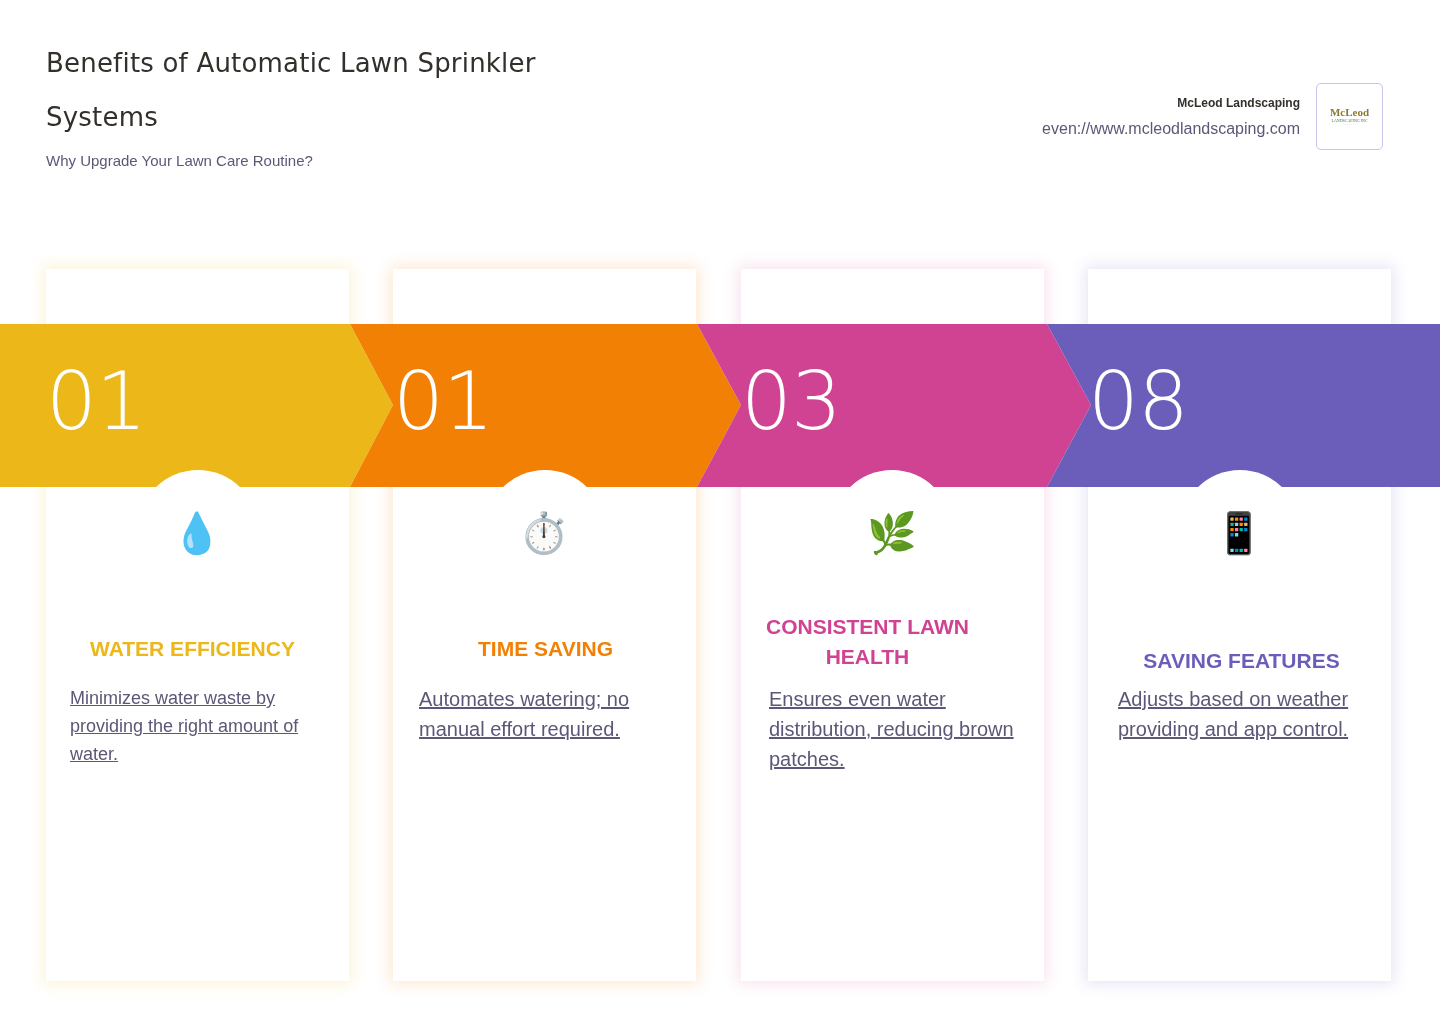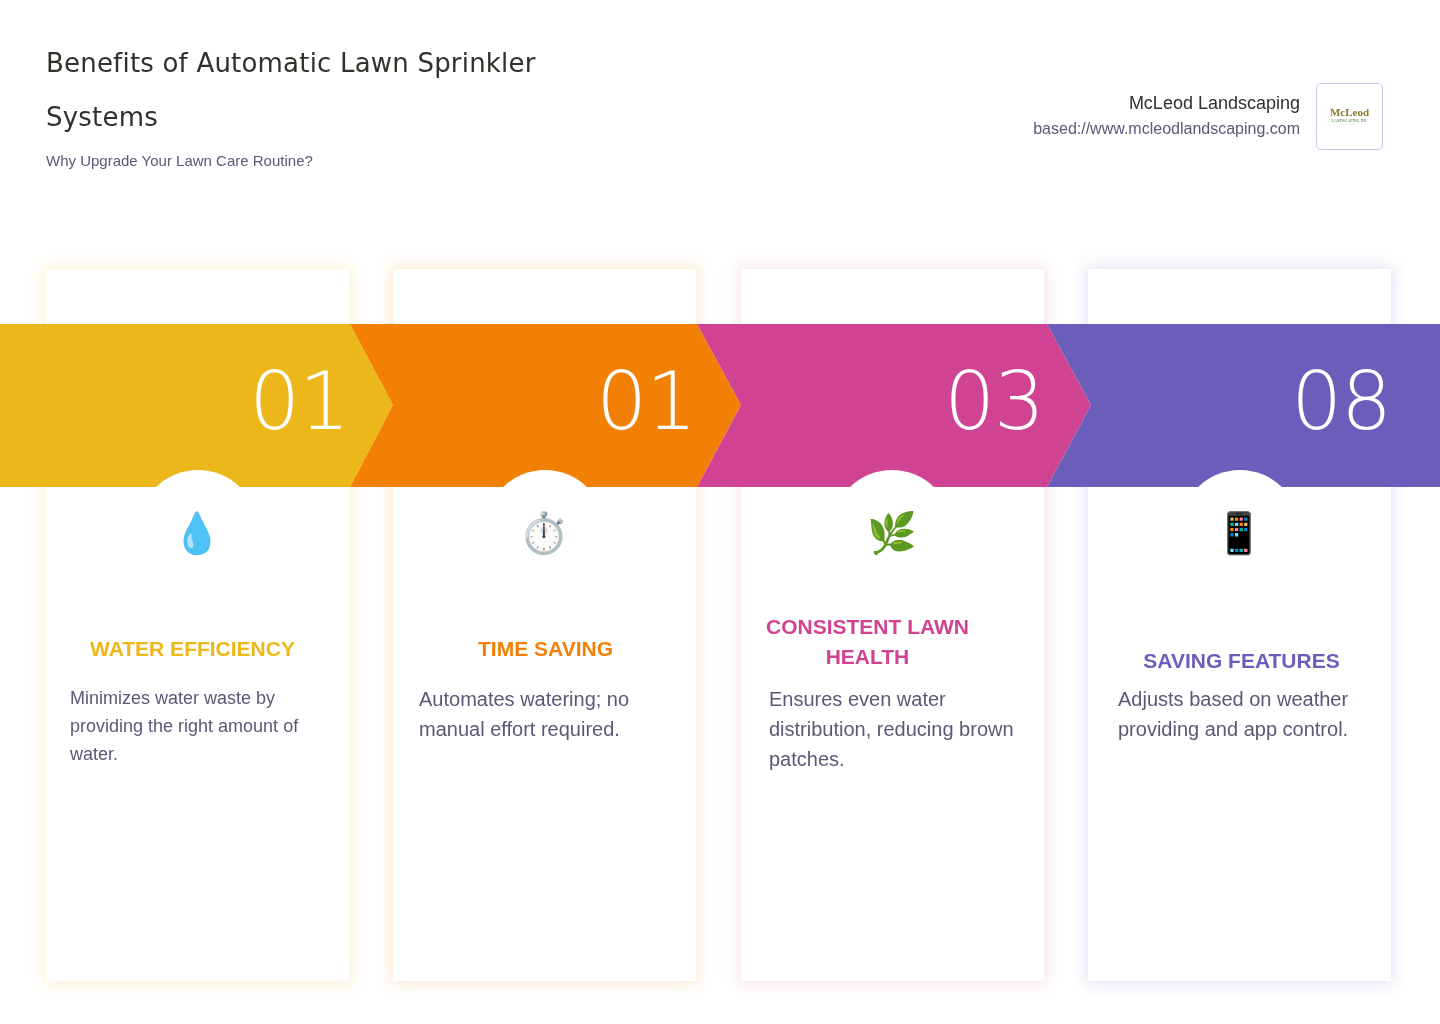--- a/index.html
+++ b/index.html
@@ -9,21 +9,21 @@
     .title {
       position: absolute; left: 46px; top: 36px; width: 560px;
       font-family: "DejaVu Sans", sans-serif; font-size: 26px; line-height: 54px;
       color: #33302b; font-weight: 400; letter-spacing: 0.2px;
     }
     .subtitle {
       position: absolute; left: 46px; top: 152px;
       font-family: "Liberation Sans", sans-serif; font-size: 15px; color: #5b5877;
     }
     .brand { position: absolute; right: 140px; top: 90px; text-align: right; }
-    .brand-name { font-family: "Liberation Sans", sans-serif; font-weight: 400; font-size: 18px; color: #33302b; line-height: 26px; }
+    .brand-name { font-family: "Liberation Sans", sans-serif; font-weight: 700; font-size: 12px; color: #33302b; line-height: 26px; }
     .brand-url { font-family: "Liberation Sans", sans-serif; font-size: 16px; color: #5b5877; line-height: 26px; }
     .logo {
       position: absolute; left: 1316px; top: 83px; width: 67px; height: 67px;
       border: 1px solid #c8c4ea; border-radius: 5px; background: #fff;
       display: flex; flex-direction: column; align-items: center; justify-content: center;
     }
     .logo-main { font-family: "Liberation Serif", serif; font-weight: 700; font-size: 11px; color: #8a7a2c; line-height: 11px; }
     .logo-sub { font-family: "Liberation Serif", serif; font-size: 4px; color: #3d7a2c; line-height: 5px; }
     .logo-tiny { font-size: 3px; color: #999; line-height: 4px; }
 
@@ -32,21 +32,21 @@
     }
     .card-1 { left: 46px;  box-shadow: 0 0 14px 3px rgba(236,186,26,0.18); }
     .card-2 { left: 393px; box-shadow: 0 0 14px 3px rgba(242,130,8,0.18); }
     .card-3 { left: 741px; box-shadow: 0 0 14px 3px rgba(208,66,146,0.15); }
     .card-4 { left: 1088px; box-shadow: 0 0 14px 3px rgba(108,94,186,0.16); }
 
     .band { position: absolute; left: 0; top: 324px; width: 1440px; height: 163px; }
     .band svg { display: block; }
 
     .num {
-      position: absolute; top: 352px; width: 303px; text-align: right;
+      position: absolute; top: 352px; width: 303px; text-align: left;
       font-family: "DejaVu Sans", sans-serif; font-weight: 300; font-size: 80px; line-height: 100px;
       color: #ffffff; letter-spacing: -1px;
     }
     .bump {
       position: absolute; top: 470px; width: 120px; height: 17px; overflow: hidden;
     }
     .bump::before {
       content: ""; position: absolute; left: 0; top: 0; width: 120px; height: 120px;
       border-radius: 50%; background: #ffffff;
     }
@@ -56,32 +56,33 @@
     }
     .heading {
       position: absolute; width: 303px; text-align: center;
       font-family: "Liberation Sans", sans-serif; font-weight: 700; font-size: 21px; line-height: 30px;
       padding: 0 40px;
     }
     .desc {
       position: absolute; top: 684px; width: 303px;
       font-family: "Liberation Sans", sans-serif; font-size: 20px; line-height: 30px; color: #5b5877;
       padding: 0 24px;
+      text-decoration: underline;
     }
     .desc-1 { font-size: 18px; line-height: 28px; }
   </style>
 </head>
 <body>
 
 <h1 class="title">Benefits of Automatic Lawn Sprinkler Systems</h1>
 <div class="subtitle">Why Upgrade Your Lawn Care Routine?</div>
 
 <div class="brand">
   <div class="brand-name">McLeod Landscaping</div>
-  <div class="brand-url">based://www.mcleodlandscaping.com</div>
+  <div class="brand-url">even://www.mcleodlandscaping.com</div>
 </div>
 <div class="logo">
   <div class="logo-main">McLeod</div>
   <div class="logo-sub">LANDSCAPING INC</div>
   <div class="logo-tiny">· · · · · · ·</div>
 </div>
 
 <div class="card card-1"></div>
 <div class="card card-2"></div>
 <div class="card card-3"></div>

